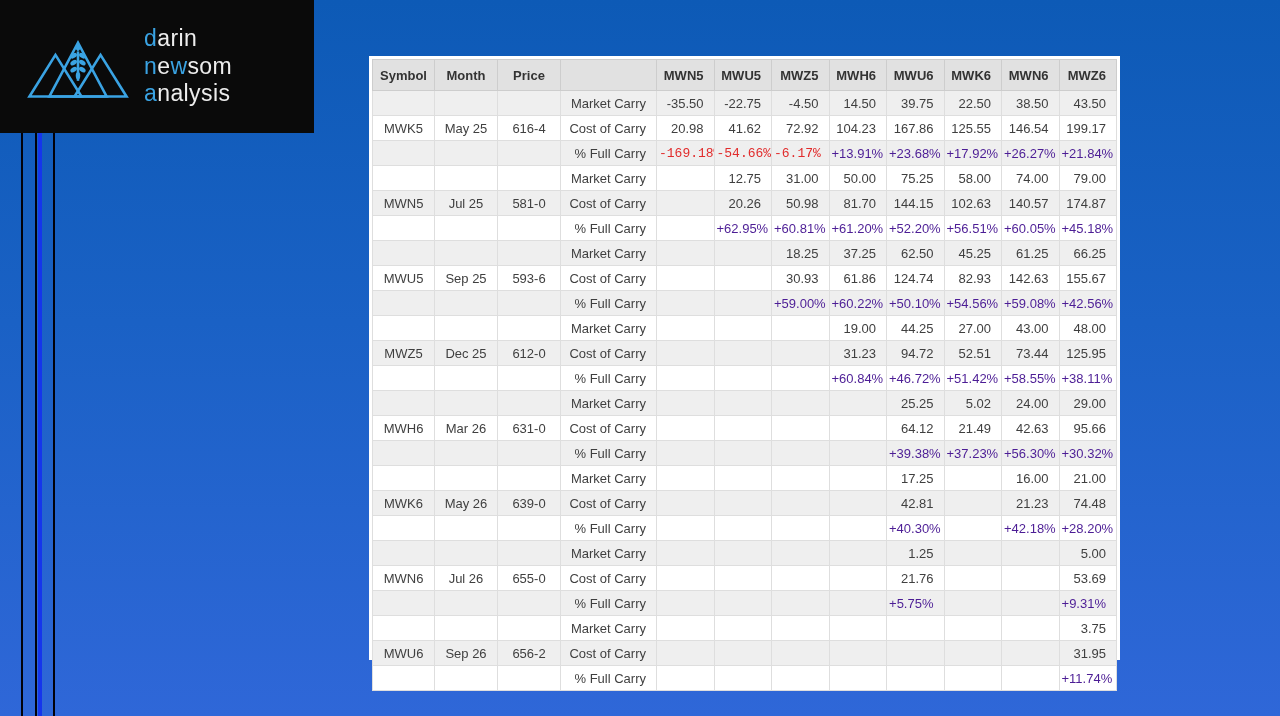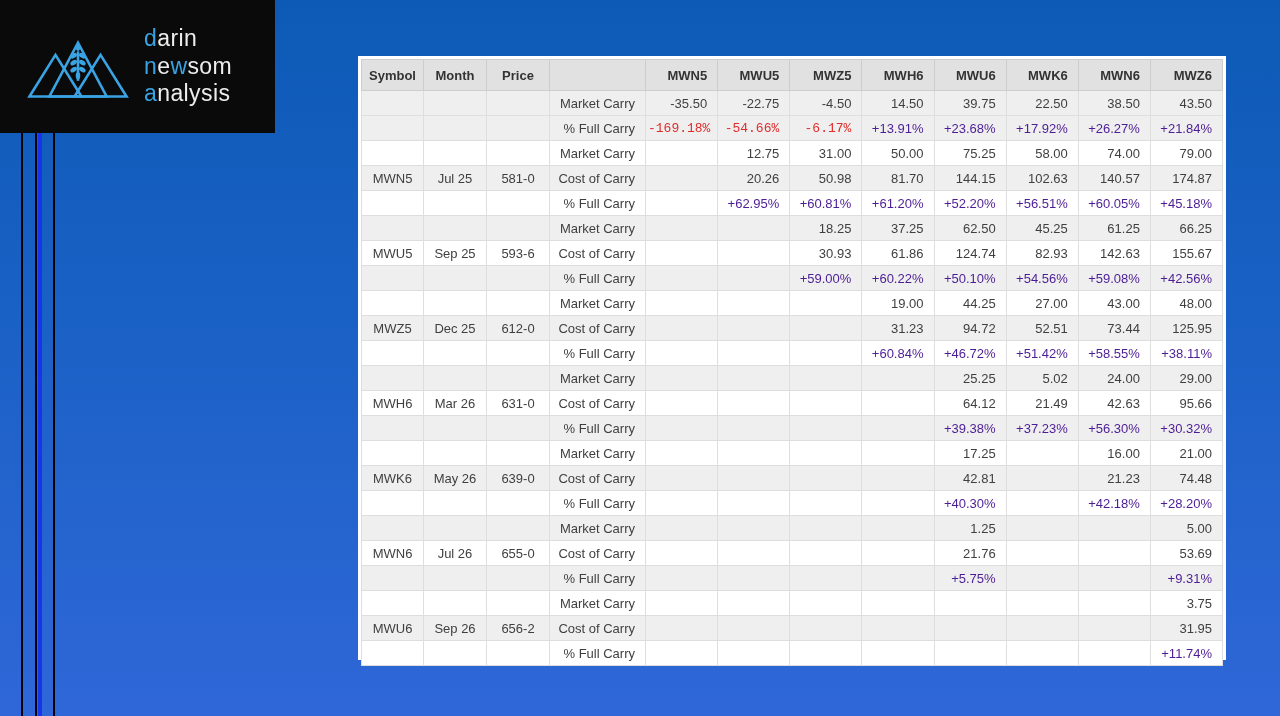--- a/index.html
+++ b/index.html
@@ -3,35 +3,35 @@
 <meta charset="utf-8">
 <style>
   html,body{margin:0;padding:0;}
   body{
     width:1280px;height:716px;overflow:hidden;position:relative;
     font-family:"Liberation Sans", sans-serif;
     background:linear-gradient(180deg,#0d5ab6 0%,#1a61c5 45%,#2f67d8 100%);
   }
   
   .logo{
-    position:absolute;left:0;top:0;width:275px;height:133px;background:#0a0a0a;
+    position:absolute;left:0;top:0;width:314px;height:133px;background:#0a0a0a;
     display:flex;align-items:center;box-sizing:border-box;padding-left:26px;
   }
   .logo svg{flex:0 0 auto;}
   .logo-text{margin-left:14px;font-size:23px;line-height:1.2;color:#ededed;letter-spacing:.4px;}
   .logo-text .acc{color:#3aa3e3;}
   
   .vline{position:absolute;top:133px;bottom:0;}
   .v1{left:21px;width:2px;background:#01010a;}
   .v2{left:35px;width:2px;background:#01010a;}
   .v3{left:38px;width:4px;background:#1535ec;}
   .v4{left:53px;width:2px;background:#01010a;}
   
   .card{
-    position:absolute;left:358px;top:56px;width:868px;height:604px;
+    position:absolute;left:369px;top:56px;width:751px;height:604px;
     background:#ffffff;box-sizing:border-box;padding:3px;
   }
   table{
     width:100%;height:100%;border-collapse:collapse;table-layout:fixed;
     font-size:13px;color:#3f3f3f;
   }
   th{
     background:#e1e1e1;color:#333;font-weight:bold;height:26px;
     border:1px solid #cdcdcd;padding:2px 10px 2px 2px;text-align:right;
     white-space:nowrap;overflow:hidden;
@@ -116,20 +116,34 @@
             <td>Market Carry</td>
             <td>-35.50</td>
             <td>-22.75</td>
             <td>-4.50</td>
             <td>14.50</td>
             <td>39.75</td>
             <td>22.50</td>
             <td>38.50</td>
             <td>43.50</td>
           </tr>
+          <tr class="even">
+            <td class="c-center">MWK5</td>
+            <td class="c-center">May 25</td>
+            <td class="c-center">616-4</td>
+            <td>Cost of Carry</td>
+            <td>20.98</td>
+            <td>41.62</td>
+            <td>72.92</td>
+            <td>104.23</td>
+            <td>167.86</td>
+            <td>125.55</td>
+            <td>146.54</td>
+            <td>199.17</td>
+          </tr>
           <tr class="odd">
             <td class="c-center"></td>
             <td class="c-center"></td>
             <td class="c-center"></td>
             <td>% Full Carry</td>
             <td class="neg">-169.18%</td>
             <td class="neg">-54.66%</td>
             <td class="neg">-6.17%</td>
             <td class="pos">+13.91%</td>
             <td class="pos">+23.68%</td>

